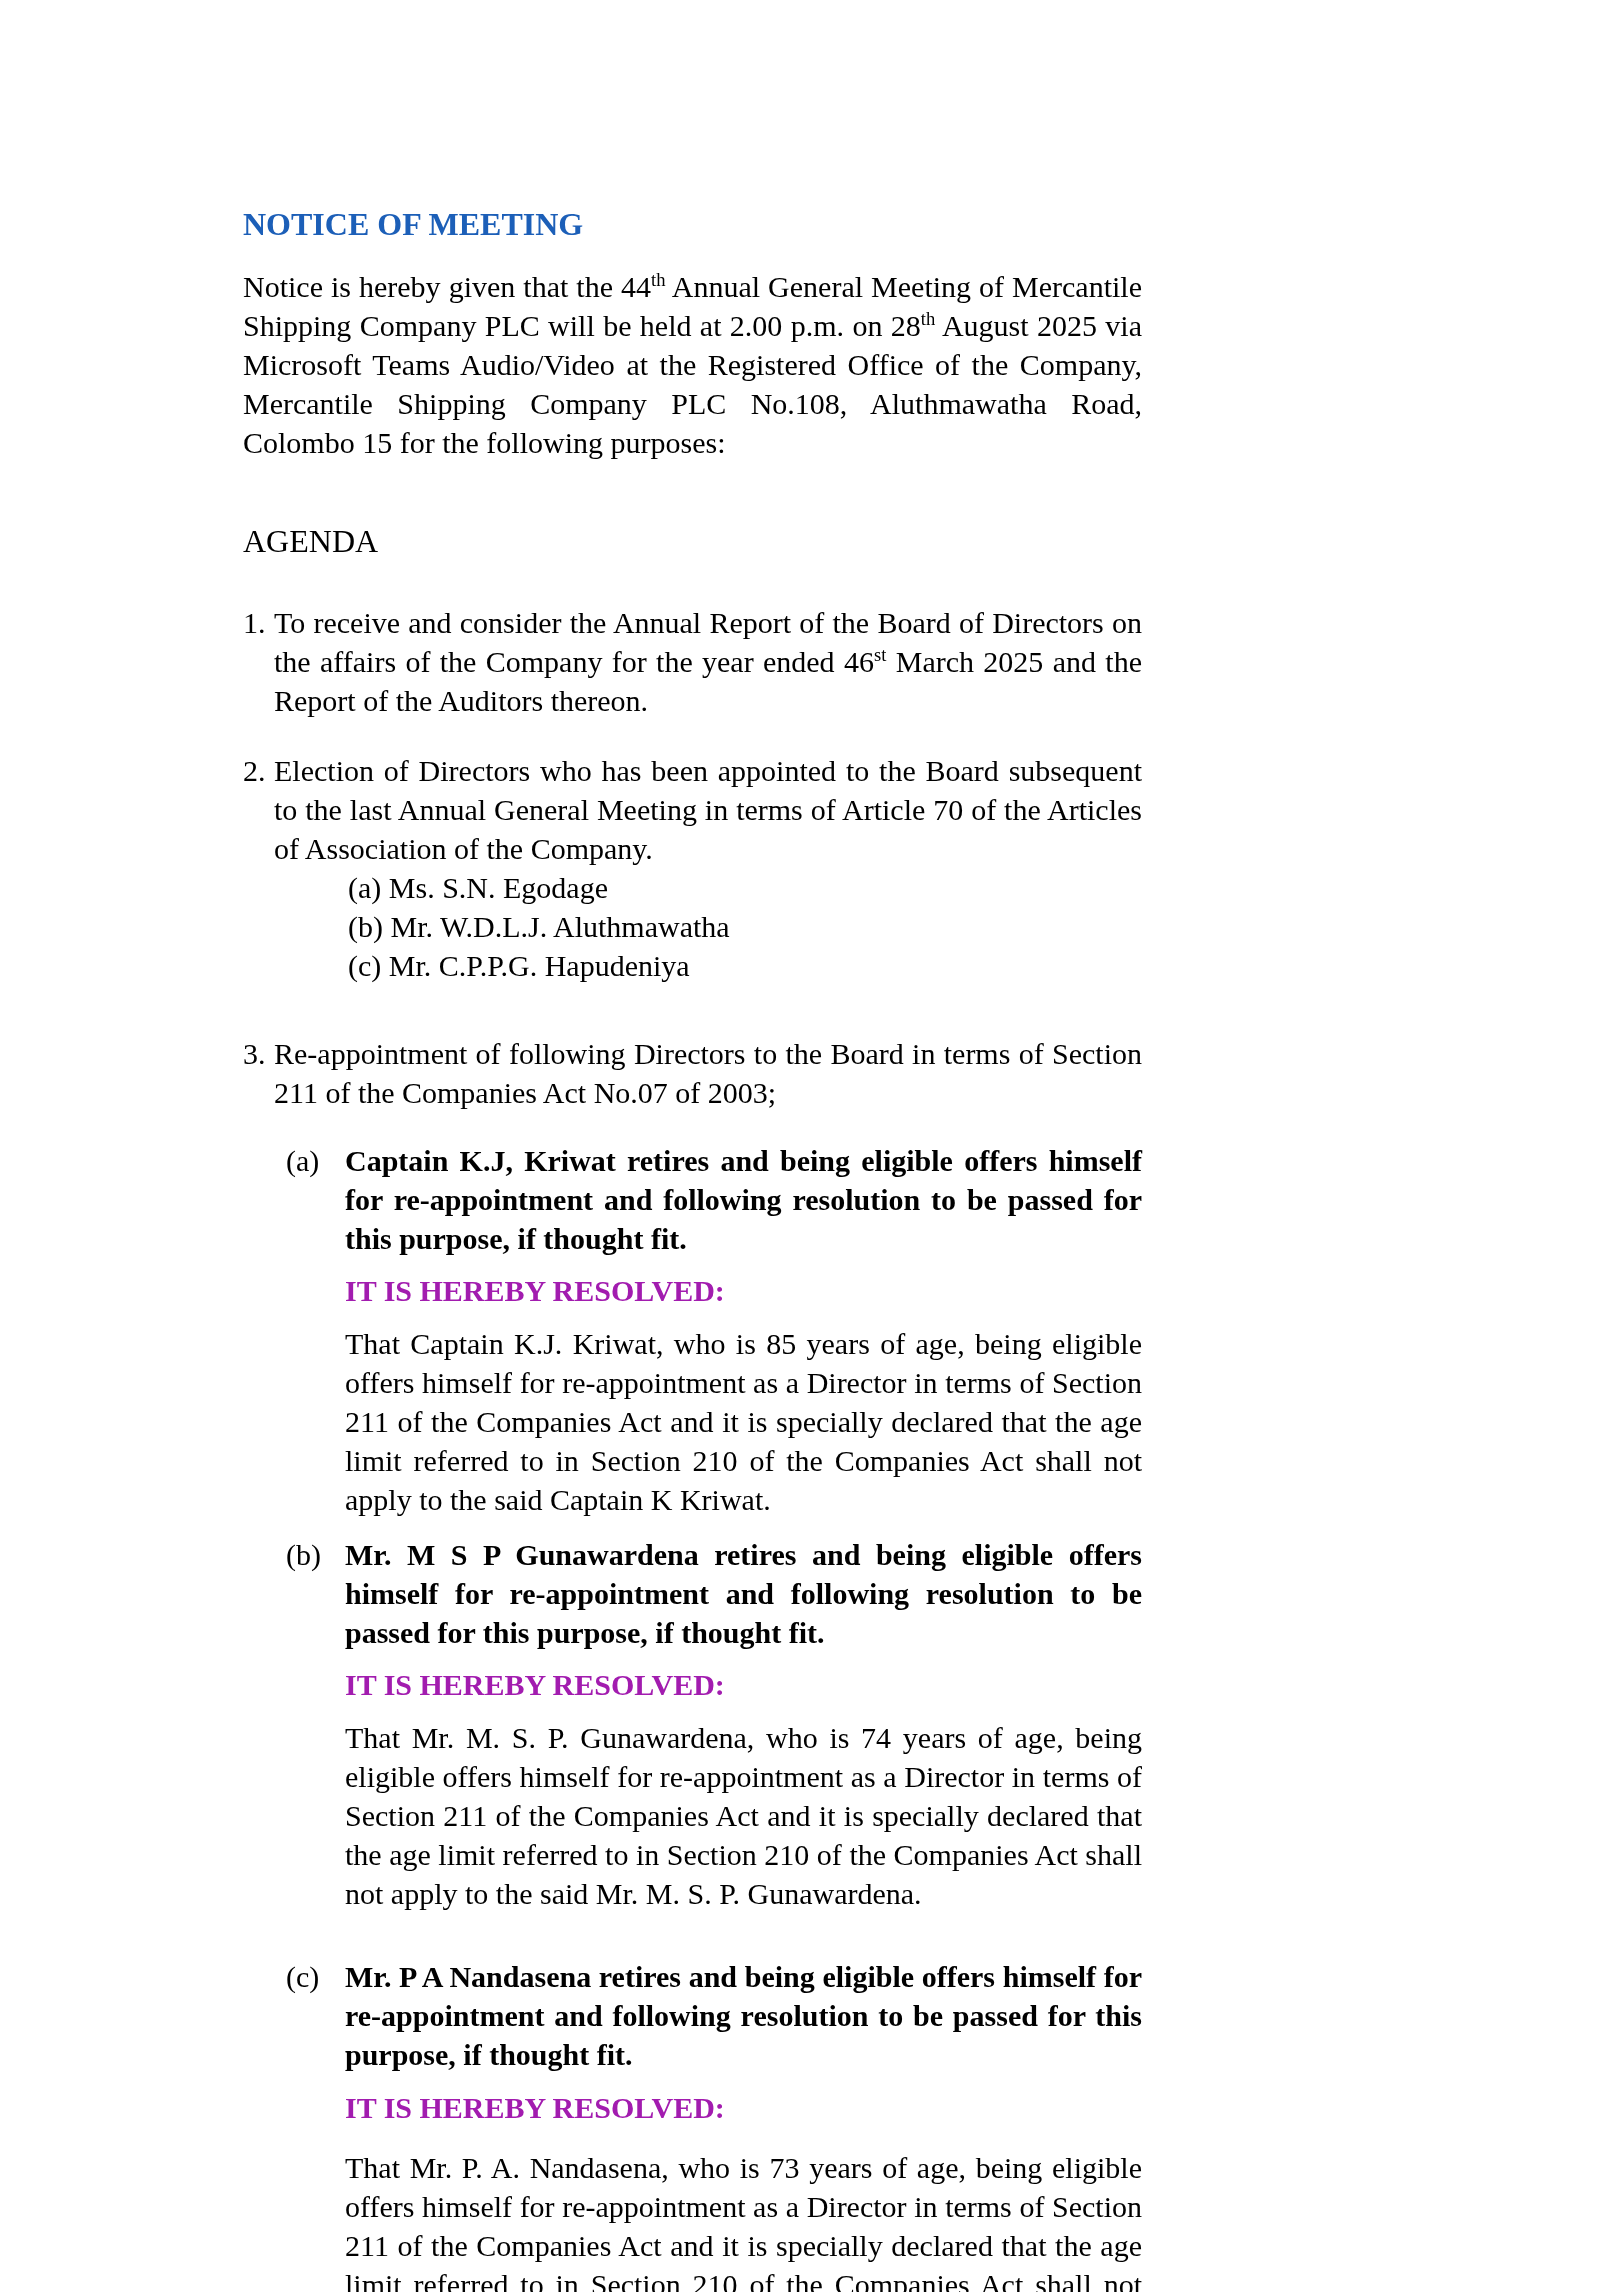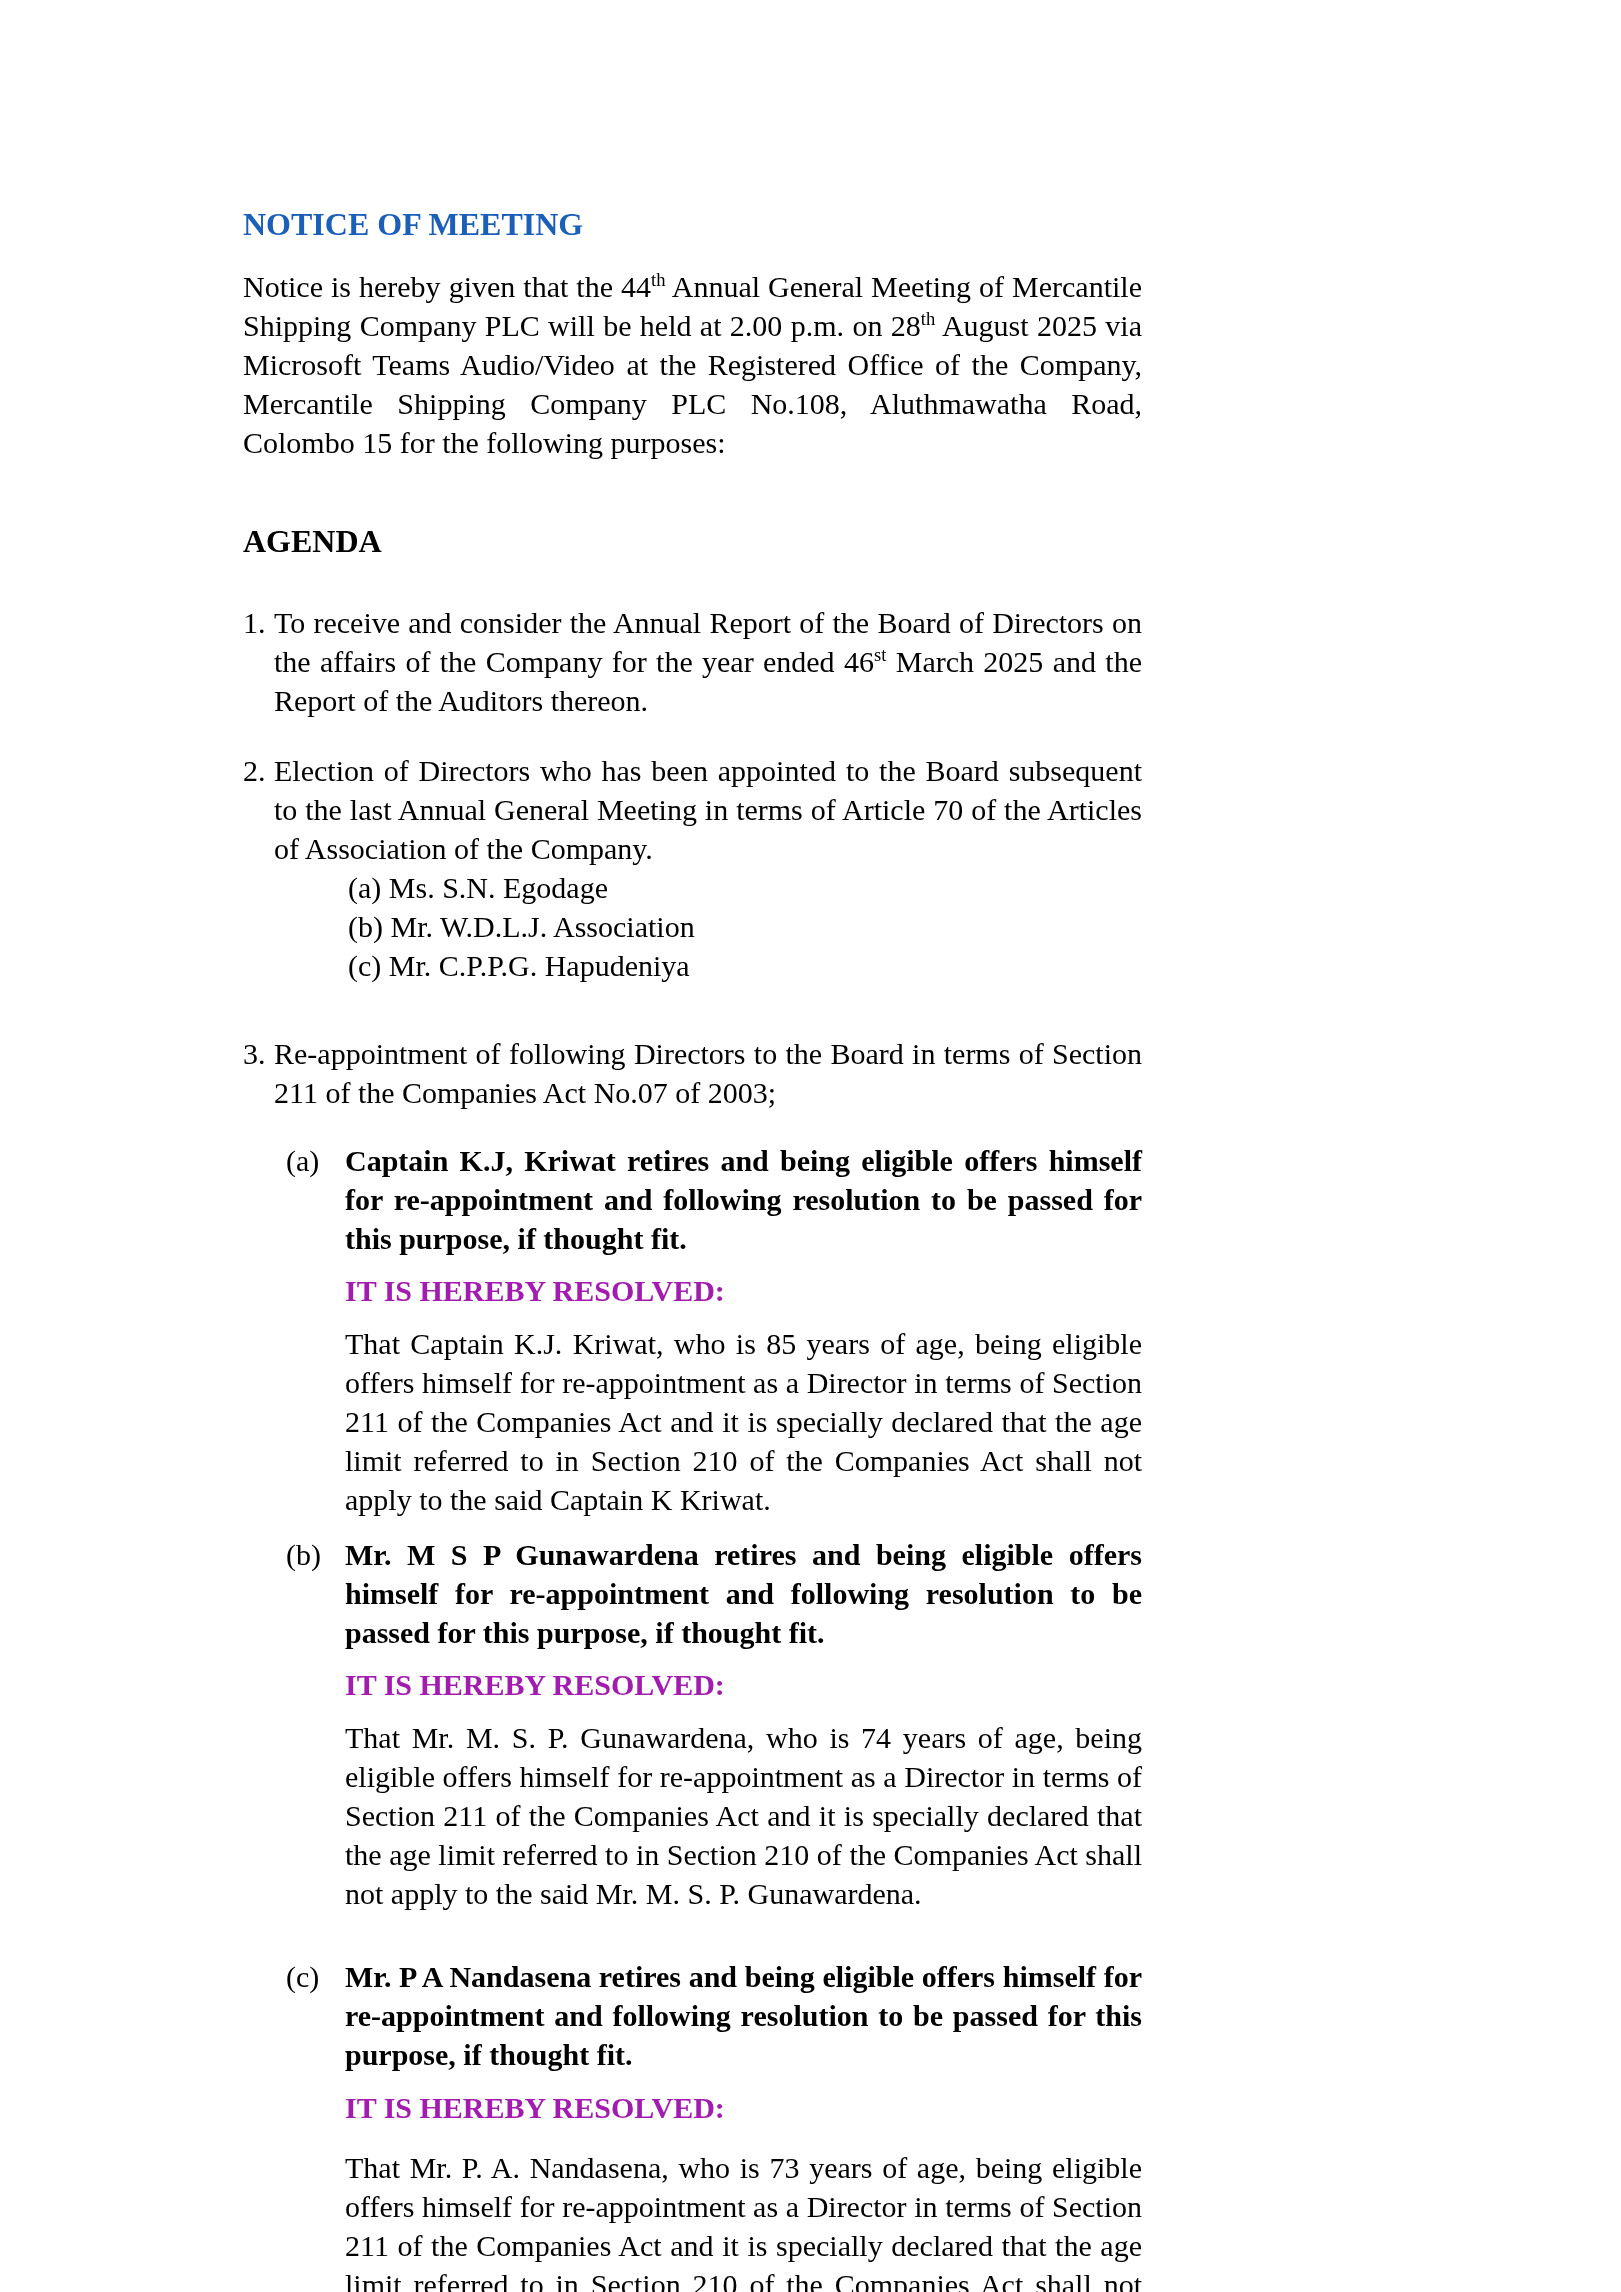--- a/index.html
+++ b/index.html
@@ -29,21 +29,21 @@
   .intro-para {
     text-align: justify;
     margin: 0 0 61px 0;
   }
   sup.ord {
     font-size: 0.62em;
     line-height: 0;
     vertical-align: super;
   }
   .agenda-heading {
-    font-weight: bold;
+    font-weight: normal;
     font-size: 32px;
     line-height: 37px;
     margin: 0 0 43px 0;
   }
   .num-item {
     display: flex;
     align-items: flex-start;
   }
   .num-item .num {
     flex: 0 0 31px;
@@ -103,21 +103,21 @@
     <span class="num">1.</span>
     <div class="num-text"><span>To receive and consider the Annual Report of the Board of Directors on the affairs of the Company for the year ended 46</span><sup class="ord">st</sup><span> March 2025 and the Report of the Auditors thereon.</span></div>
   </div>
 
   <div class="num-item mb-item2">
     <span class="num">2.</span>
     <div class="num-text">
       <span>Election of Directors who has been appointed to the Board subsequent to the last Annual General Meeting in terms of Article 70 of the Articles of Association of the Company.</span>
       <ul class="director-list">
         <li><span>(a)</span> <span>Ms. S.N. Egodage</span></li>
-        <li><span>(b)</span> <span>Mr. W.D.L.J. Association</span></li>
+        <li><span>(b)</span> <span>Mr. W.D.L.J. Aluthmawatha</span></li>
         <li><span>(c)</span> <span>Mr. C.P.P.G. Hapudeniya</span></li>
       </ul>
     </div>
   </div>
 
   <div class="num-item mb-item3">
     <span class="num">3.</span>
     <div class="num-text"><span>Re-appointment of following Directors to the Board in terms of Section 211 of the Companies Act No.07 of 2003;</span></div>
   </div>
 

